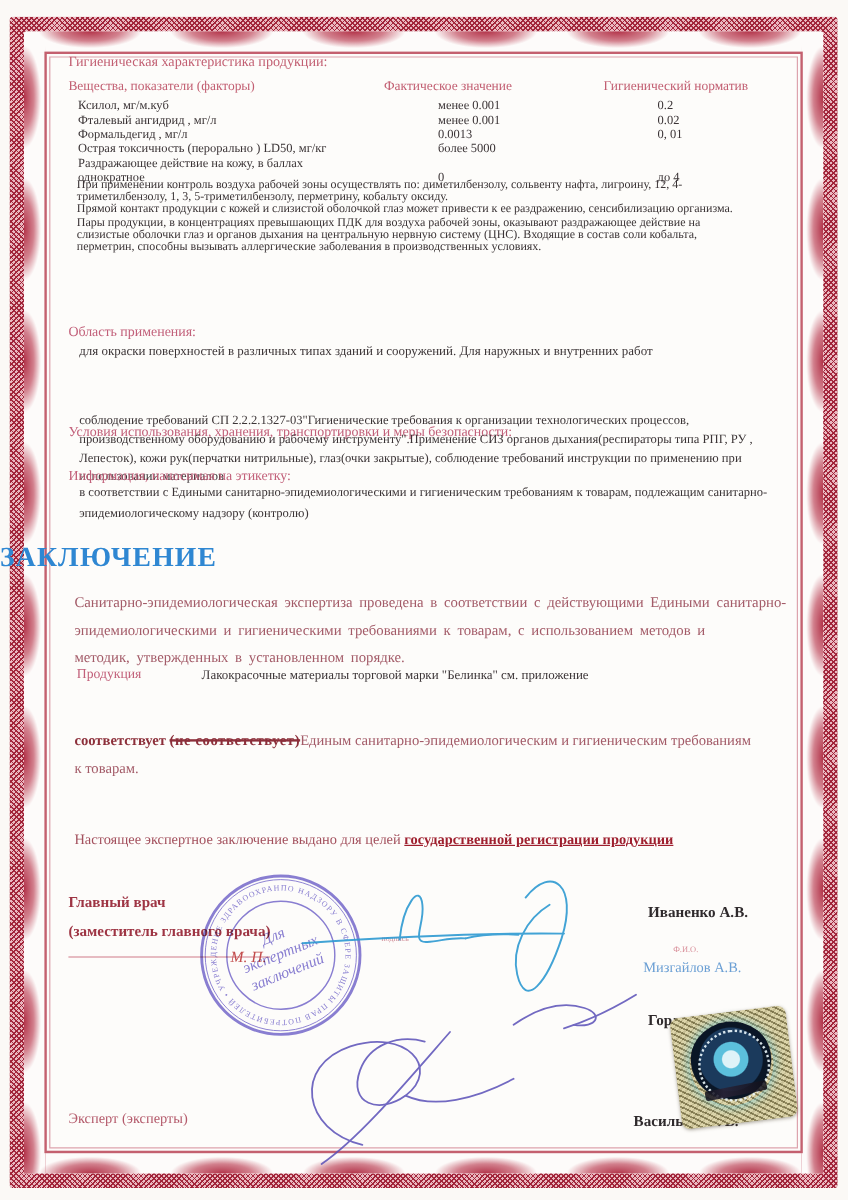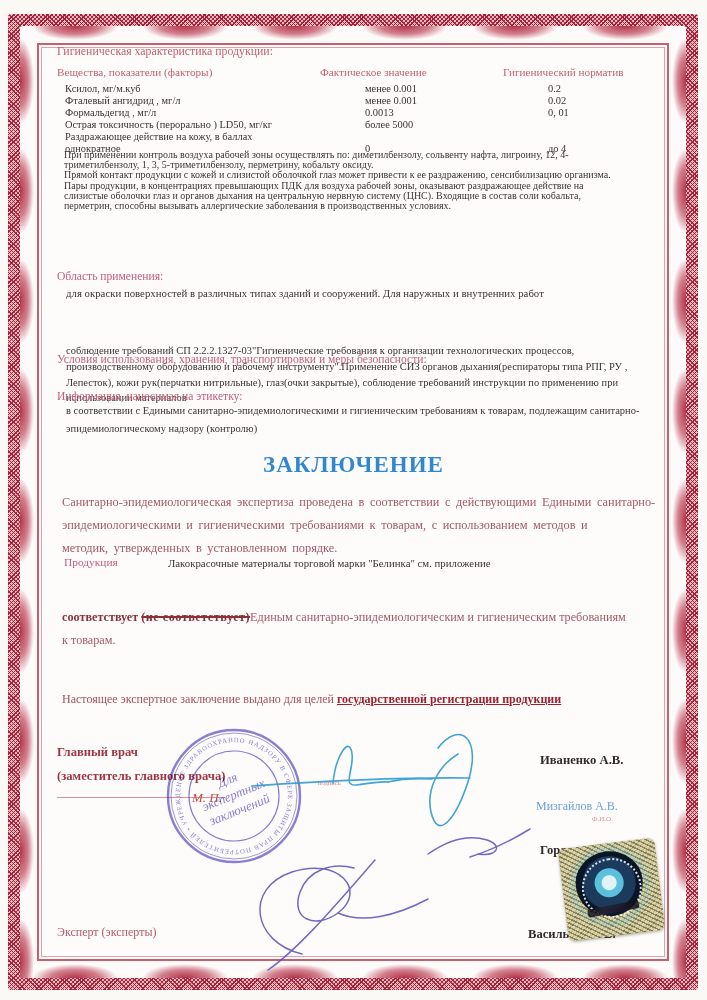--- a/index.html
+++ b/index.html
@@ -49,21 +49,21 @@
   .sec-title{font-size:11.6px;color:#c2607a;}
   .app-title{left:57px;top:270px;}
   .app-body{left:66px;top:287px;width:590px;font-size:10.8px;color:#3b3436;}
   .use-title{left:57px;top:330px;margin-top:23px;}
   .use-body{left:66px;top:343px;width:606px;font-size:10.5px;line-height:15.8px;
             color:#3b3436;white-space:pre-line;}
   .info-title{left:57px;top:390px;}
   .info-body{left:66px;top:402px;width:600px;font-size:10.5px;line-height:17.5px;
              color:#3b3436;white-space:pre-line;}
 
-  .concl-head{left:0;right:0;top:452px;text-align:center;font-size:23px;font-weight:bold;
+  .concl-head{left:0;right:0;top:452px;text-align:left;font-size:23px;font-weight:bold;
               letter-spacing:1px;color:#2f87d2;}
   .concl-body{left:62px;top:491px;width:600px;font-size:12.3px;line-height:23px;
               color:#a35b68;white-space:pre-line;word-spacing:2.5px;}
 
   .prod-label{left:64px;top:556px;font-size:11.4px;color:#c2607a;}
   .prod-value{left:168px;top:557px;font-size:10.8px;color:#3b3436;}
 
   .compliance{left:62px;top:606px;width:600px;font-size:12.2px;line-height:23px;color:#a35b68;}
   .compliance .b{font-weight:bold;color:#8c2f3a;}
   .compliance .struck{font-weight:bold;color:#8c2f3a;text-decoration:line-through;
@@ -73,21 +73,21 @@
   .purpose .u{font-weight:bold;color:#9e1f2e;text-decoration:underline;}
 
   .role1{left:57px;top:745px;font-size:12.6px;font-weight:bold;color:#9e3544;}
   .role2{left:57px;top:769px;font-size:12.6px;font-weight:bold;color:#9e3544;
          border-bottom:1px solid #d8909c;padding-bottom:13px;}
   .podpis{left:318px;top:779px;font-size:6.5px;color:#cf8893;}
   .mp{left:192px;top:790px;font-size:13px;font-style:italic;color:#c24b4b;}
   .name-printed{font-size:12.6px;font-weight:bold;color:#2f2a2c;}
   .n-ivanenko{left:540px;top:753px;}
   .fio-small{font-size:7px;color:#d98f9a;}
-  .fio1{left:561px;top:815px;margin-left:31px;}
+  .fio1{left:561px;top:787px;}
   .n-mizgailov{left:536px;top:799px;font-size:12px;color:#6b9fd4;}
   .dept-role{left:57px;top:833px;font-size:12px;line-height:17.5px;color:#b45a6b;white-space:pre-line;}
   .n-gordeeva{left:540px;top:843px;}
   .fio2{left:561px;top:871px;}
   .expert-role{left:57px;top:925px;font-size:12px;color:#b45a6b;}
   .n-vasileva{left:528px;top:927px;}
 
   
   .stamp{left:163px;top:725px;width:142px;height:142px;opacity:.88;mix-blend-mode:multiply;}
   .sigs{position:absolute;inset:0;pointer-events:none;}

